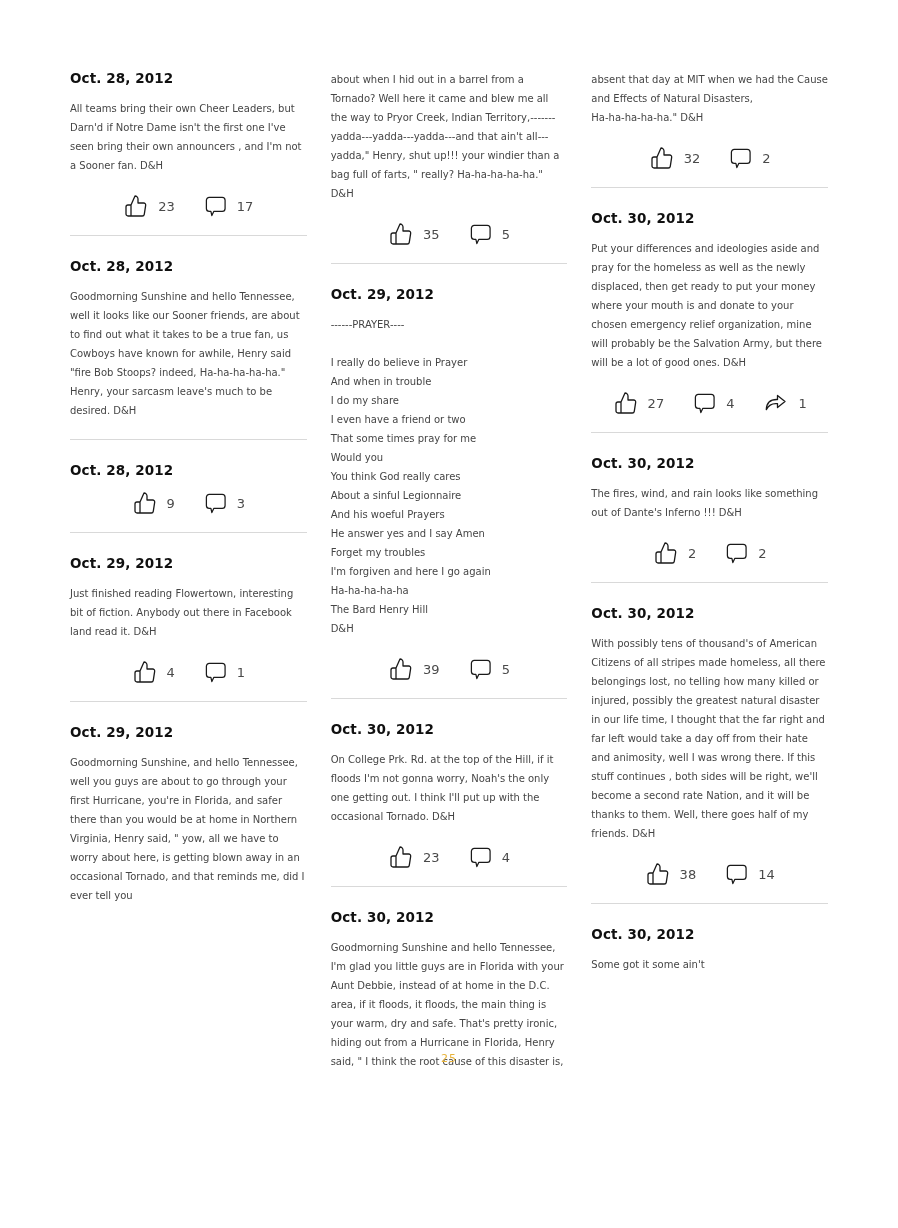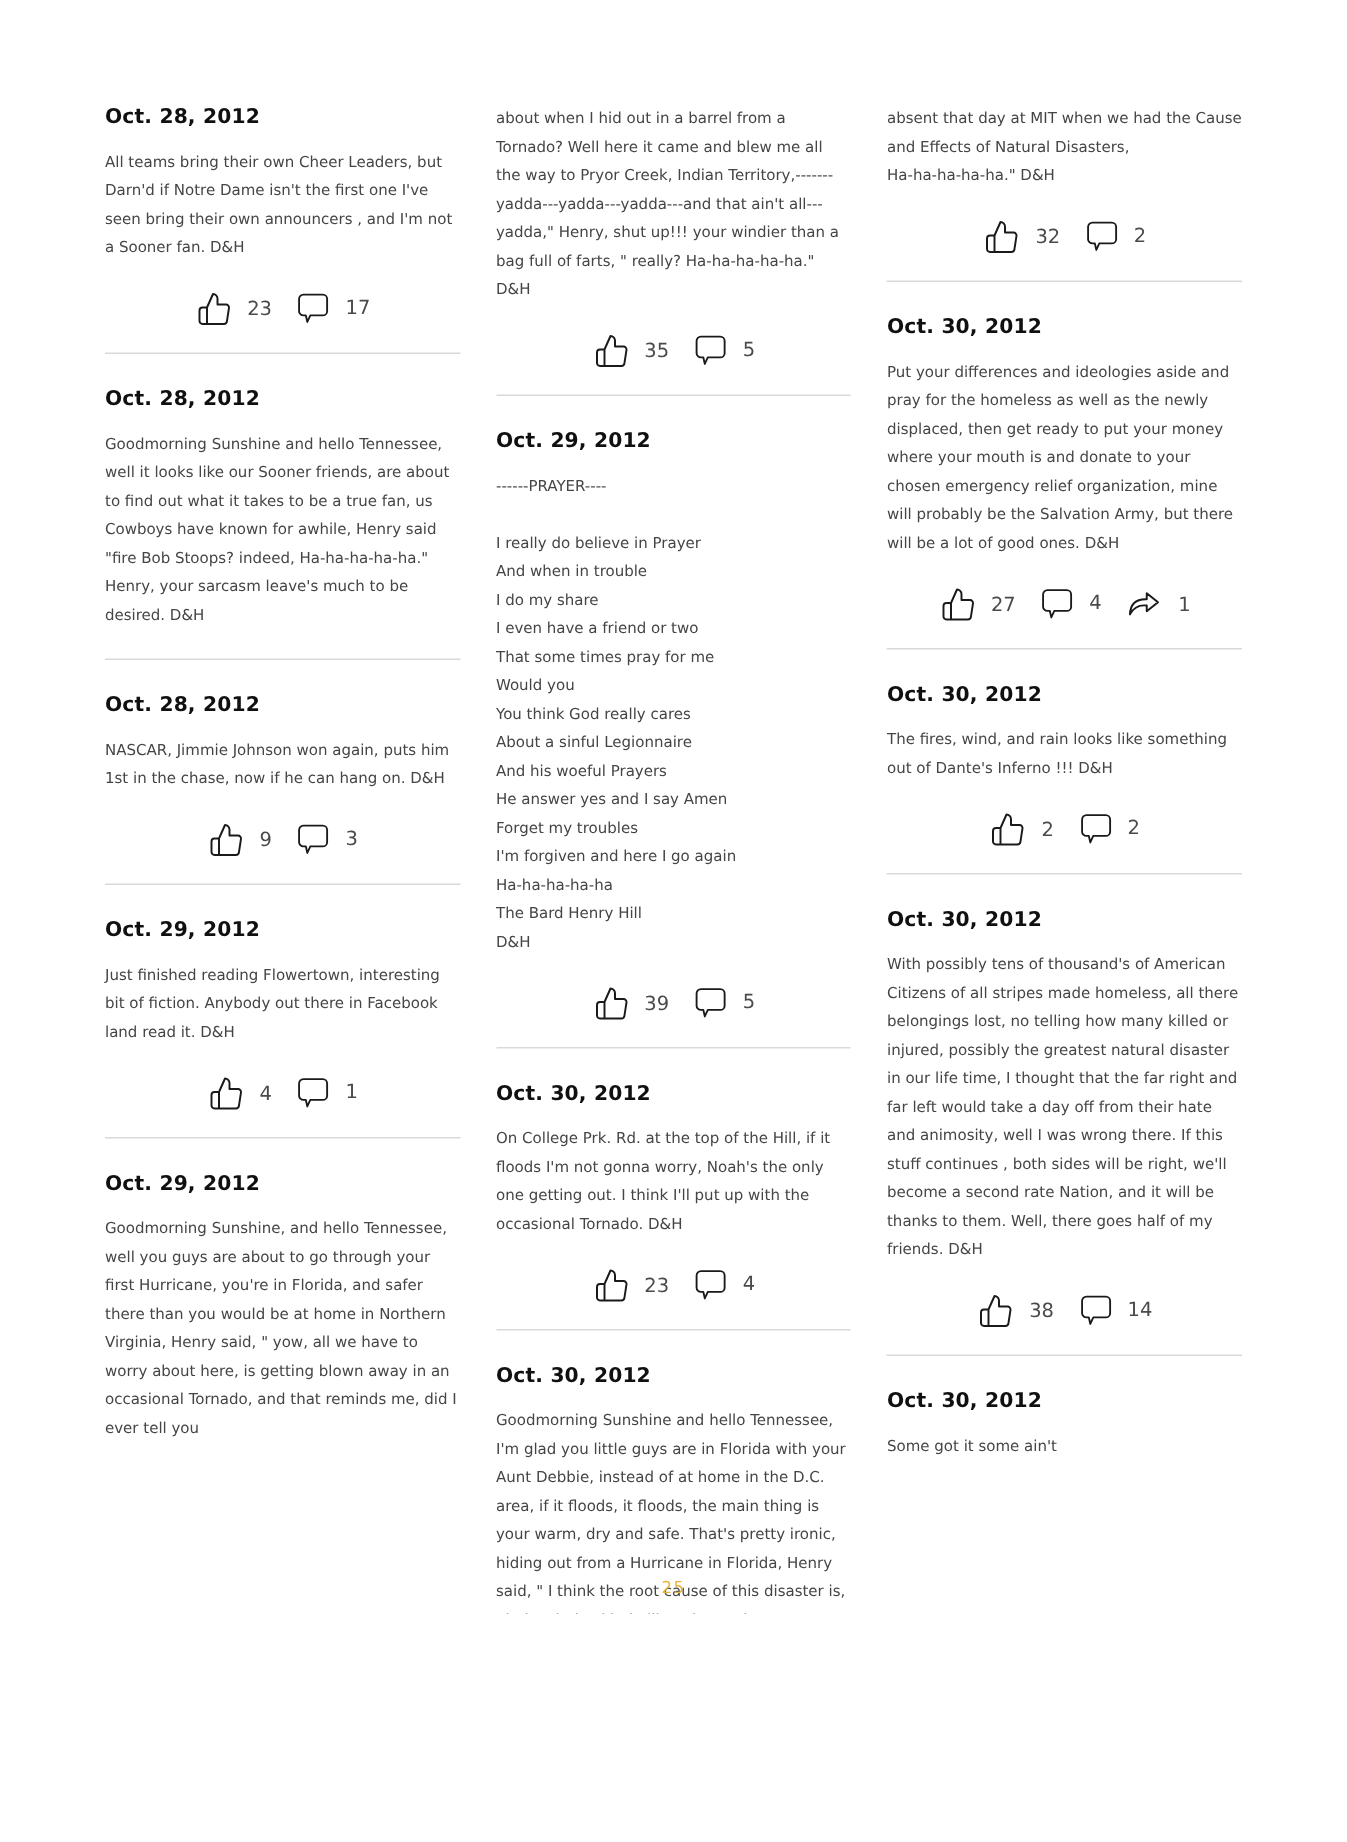--- a/index.html
+++ b/index.html
@@ -40,22 +40,22 @@
   .post p {
     margin: 0 0 19px 0;
     font-size: 10px;
     line-height: 19px;
     color: var(--bodytext, #454545);
     white-space: pre-line;
   }
   .reactions {
     display: flex;
     justify-content: center;
-    align-items: flex-start;
-    gap: 15px;
+    align-items: flex-end;
+    gap: 28px;
     margin-top: 3px;
     padding-bottom: 17px;
   }
   .reaction { display: flex; align-items: center; gap: 9px; }
   .reaction .icon { color: var(--icon, #1a1a1a); }
   .reaction .icon svg { display: block; }
   .reaction .count {
     font-size: 13px;
     color: #4a4a4a;
   }
@@ -96,21 +96,20 @@
               <span class="count">17</span>
             </span>
           </div>
         </article>
         <article class="post with-divider">
           <h3>Oct. 28, 2012</h3>
           <p>Goodmorning Sunshine and hello Tennessee, well it looks like our Sooner friends, are about to find out what it takes to be a true fan, us Cowboys have known for awhile, Henry said "fire Bob Stoops? indeed, Ha-ha-ha-ha-ha." Henry, your sarcasm leave's much to be desired. D&amp;H</p>
         </article>
         <article class="post with-divider">
           <h3>Oct. 28, 2012</h3>
-          <p>NASCAR, Jimmie Johnson won again, puts him 1st in the chase, now if he can hang on. D&amp;H</p>
           <div class="reactions">
             <span class="reaction">
               <span class="icon">
                 <svg width="26" height="24" viewBox="0 0 24 24" fill="none" stroke="currentColor" stroke-width="1.3" stroke-linejoin="round" stroke-linecap="round">
                   <path d="M14 9V5a3 3 0 0 0-3-3l-4 9v11h11.28a2 2 0 0 0 2-1.7l1.38-9a2 2 0 0 0-2-2.3zM7 22H4a2 2 0 0 1-2-2v-7a2 2 0 0 1 2-2h3"></path>
                 </svg>
               </span>
               <span class="count">9</span>
             </span>
             <span class="reaction">

